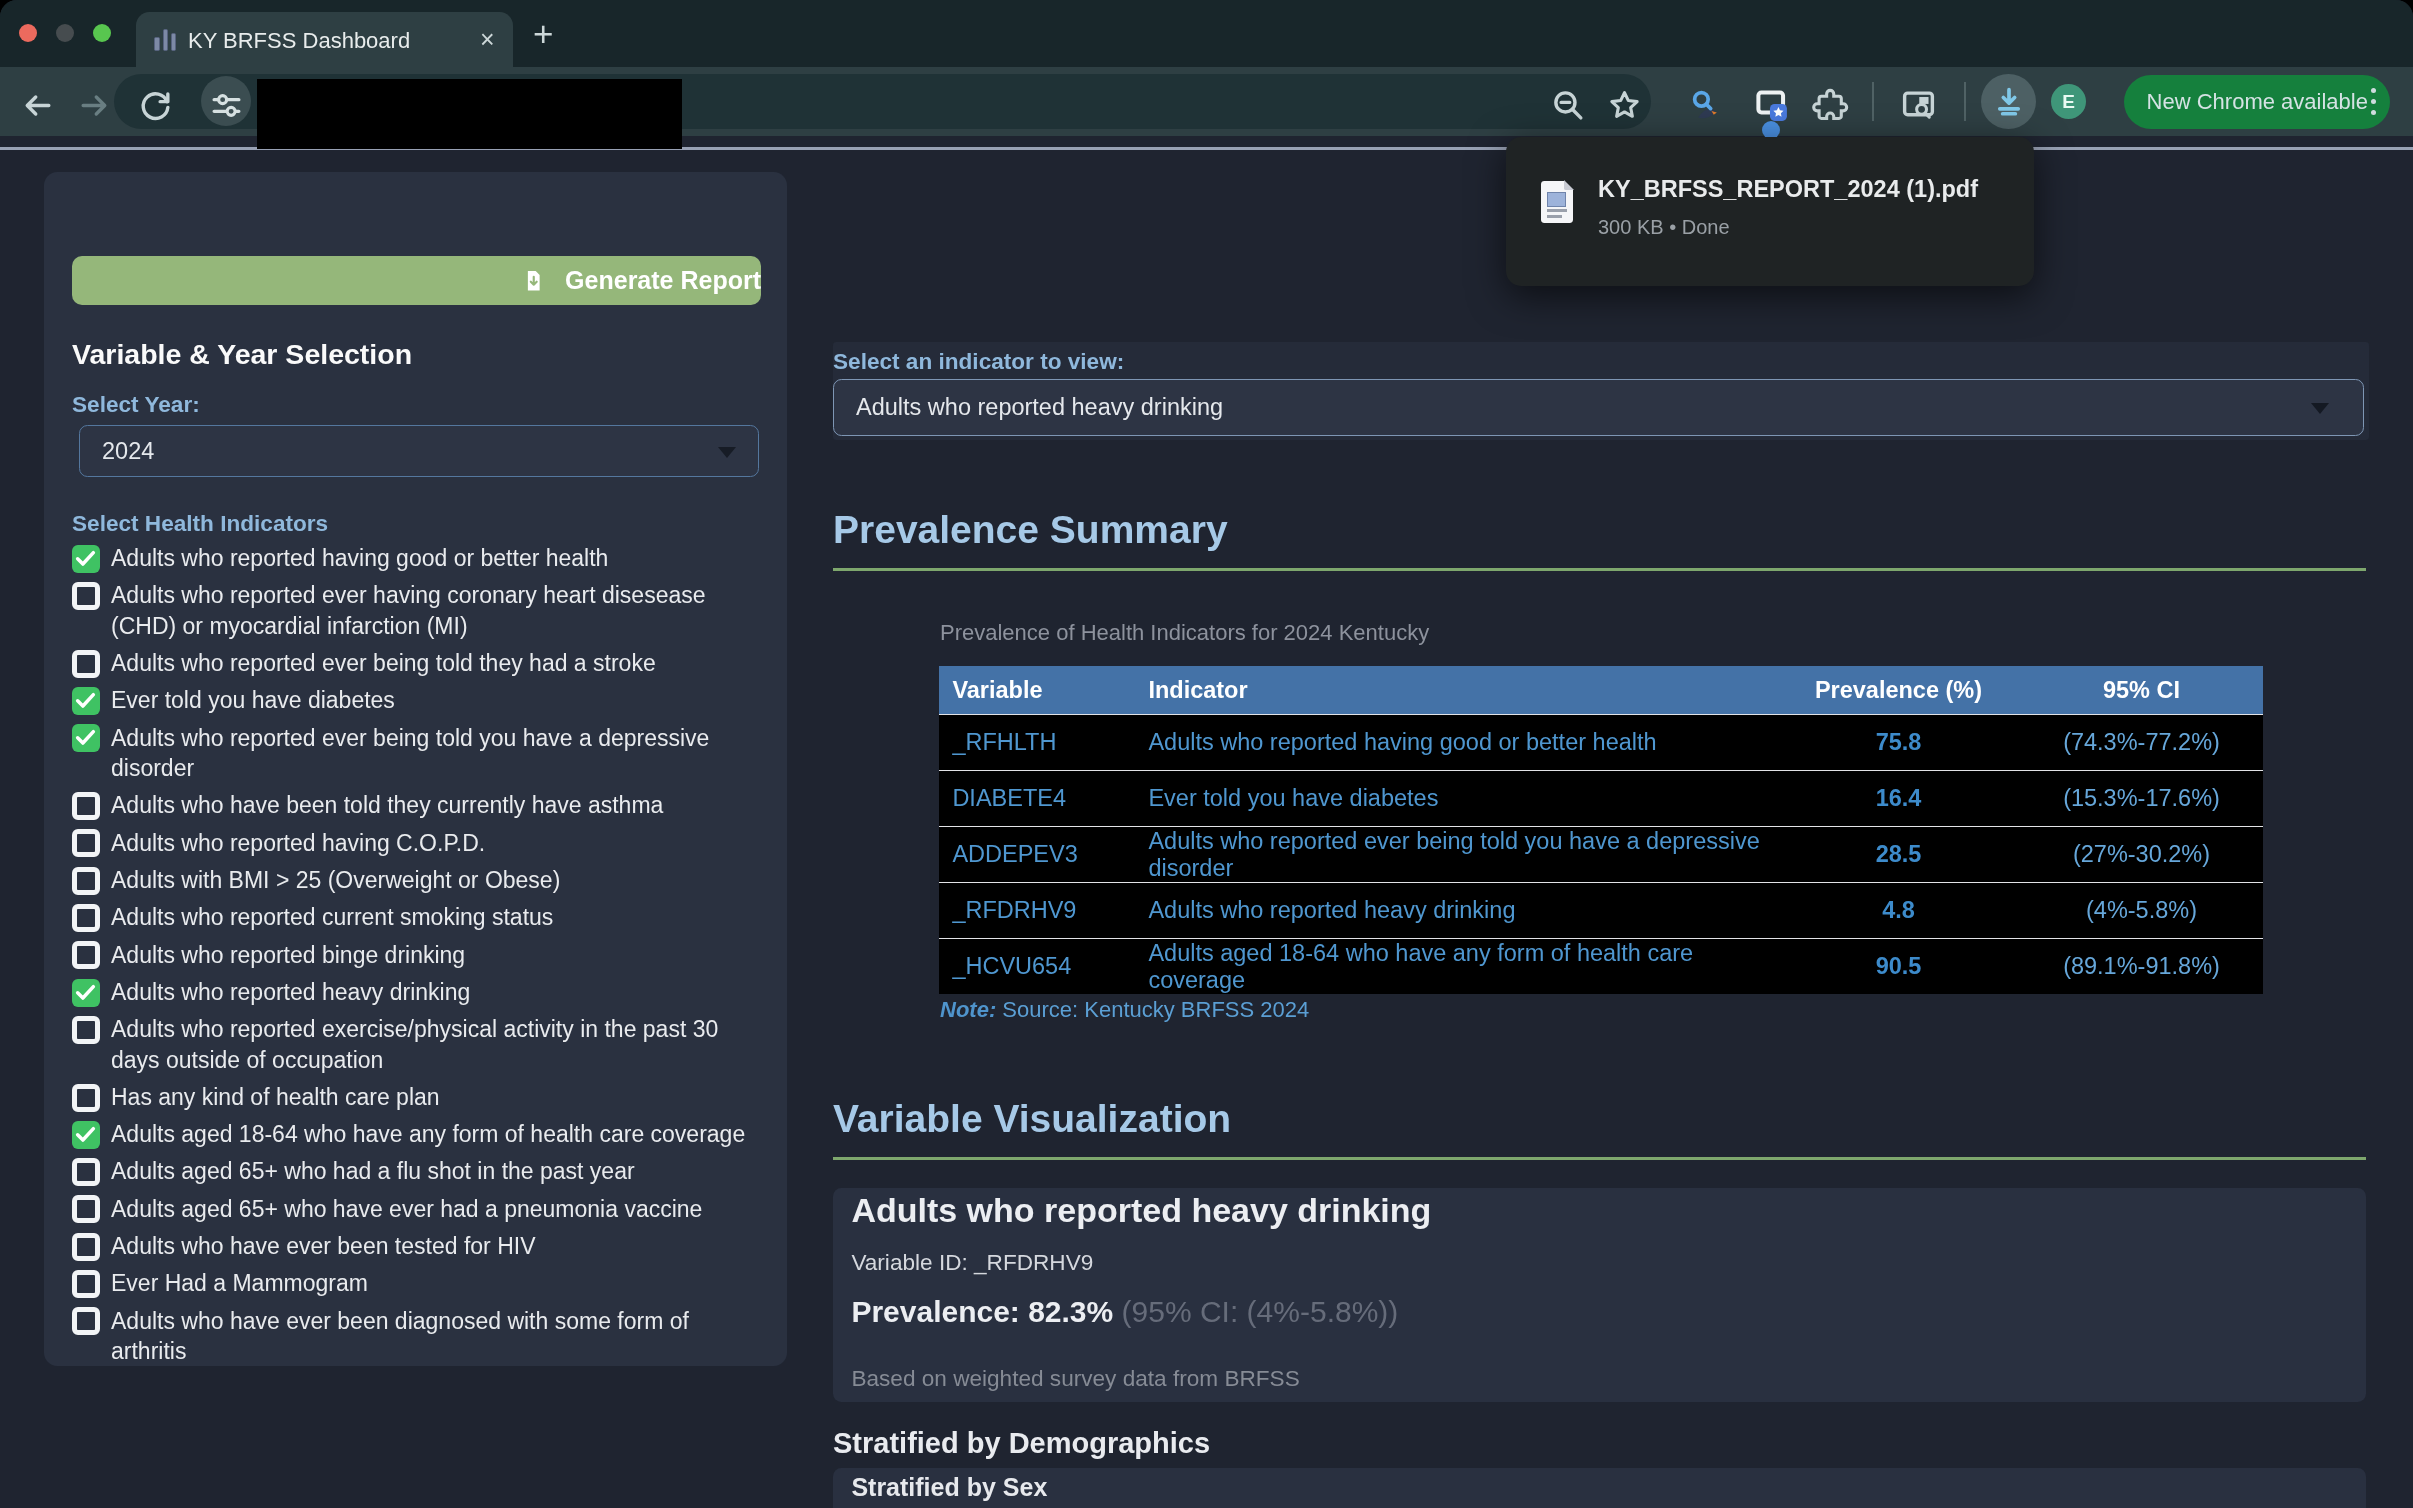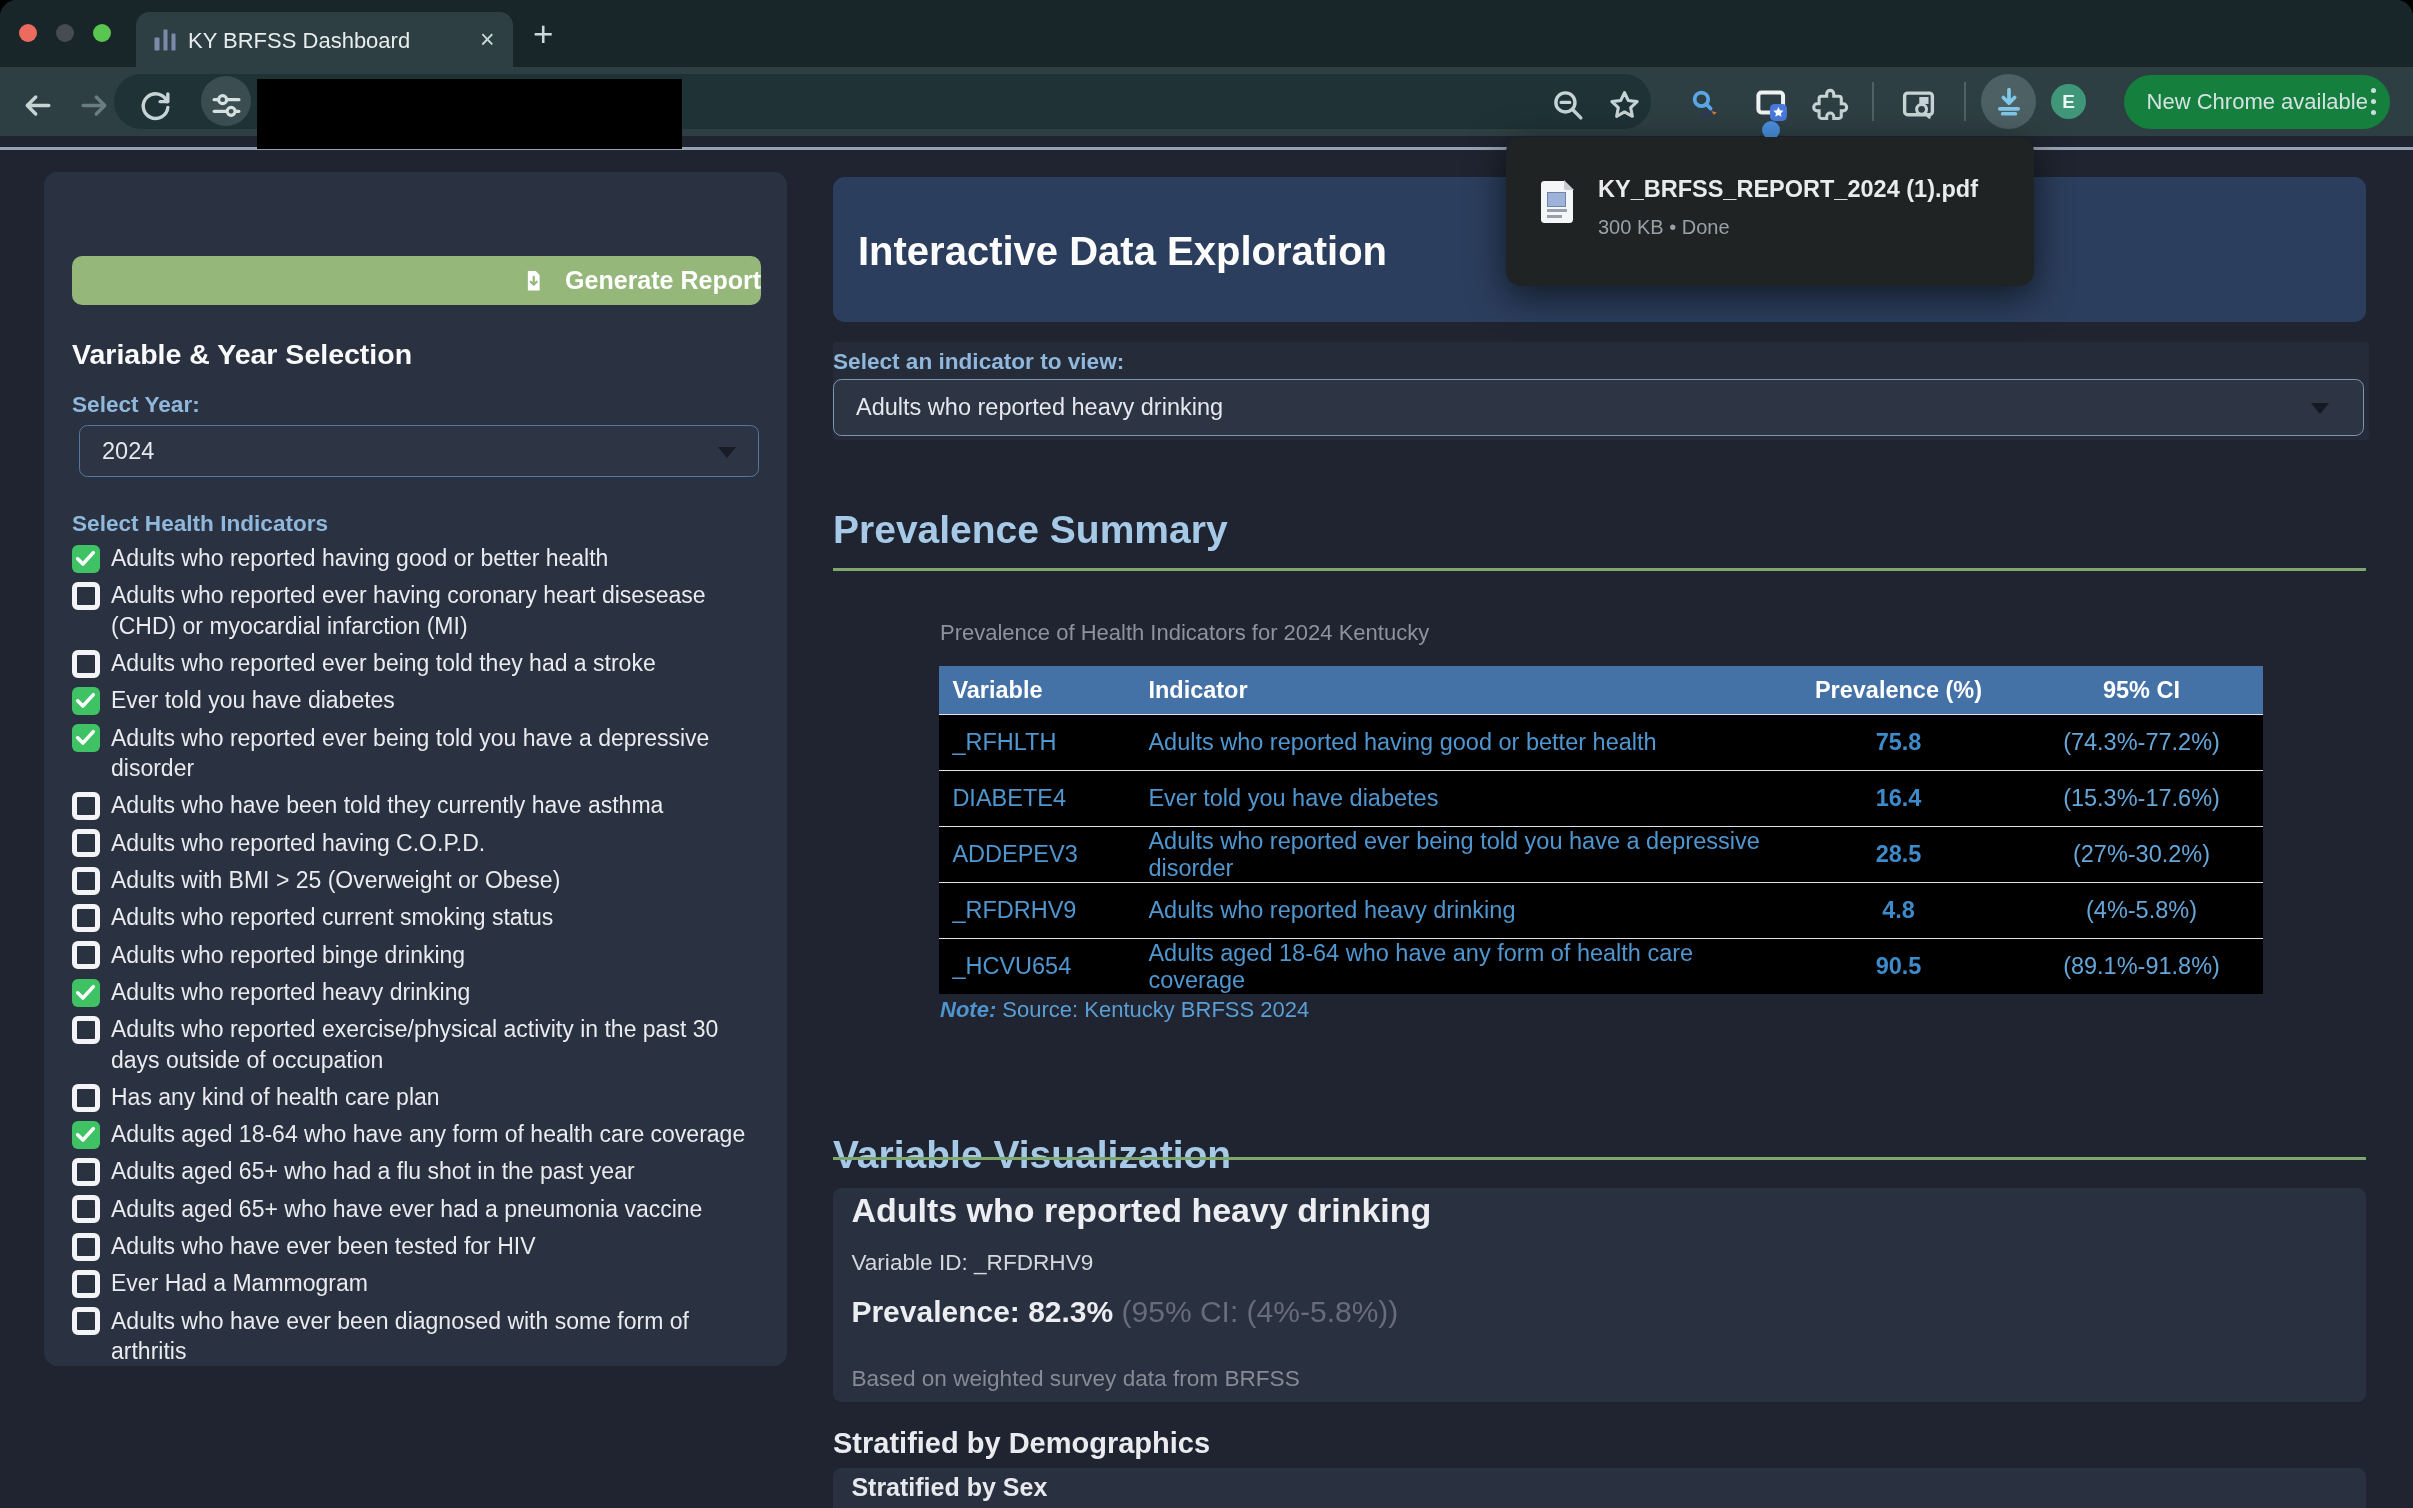--- a/index.html
+++ b/index.html
@@ -339,23 +339,20 @@
     <span class="cb-label">Ever Had a Mammogram</span>
   </label>
 
   <label class="cb-row">
     <span class="cb"></span>
     <span class="cb-label">Adults who have ever been diagnosed with some form of arthritis</span>
   </label>
 </div>
   </div>
 
-  <div class="banner">
-    <h1>Interactive Data Exploration</h1>
-  </div>
 
   <div class="band"></div>
   <div class="main-label">Select an indicator to view:</div>
   <div class="select main-select">
     <span class="val">Adults who reported heavy drinking</span>
     <span class="caret"></span>
   </div>
 
   <h2 class="h2" style="top:508px;">Prevalence Summary</h2>
   <div class="hr" style="top:568px;"></div>
@@ -397,21 +394,21 @@
         <div class="c c2">Adults aged 18-64 who have any form of health care coverage</div>
         <div class="c c3">90.5</div>
         <div class="c c4">(89.1%-91.8%)</div>
       </div>
     </div>
 
   <div class="note">
     <span class="nl">Note:</span><span class="nt"> Source: Kentucky BRFSS 2024</span>
   </div>
 
-  <h2 class="h2" style="top:1097px;margin-top:36px;">Variable Visualization</h2>
+  <h2 class="h2" style="top:1097px;">Variable Visualization</h2>
   <div class="hr" style="top:1157px;"></div>
 
   <div class="panelA">
     <h3 class="pa-h3">Adults who reported heavy drinking</h3>
     <div class="pa-varid">Variable ID: _RFDRHV9</div>
     <div class="pa-prev">
       <span class="b">Prevalence: 82.3%</span><span class="ci"> (95% CI: (4%-5.8%))</span>
     </div>
     <div class="pa-foot">Based on weighted survey data from BRFSS</div>
   </div>

